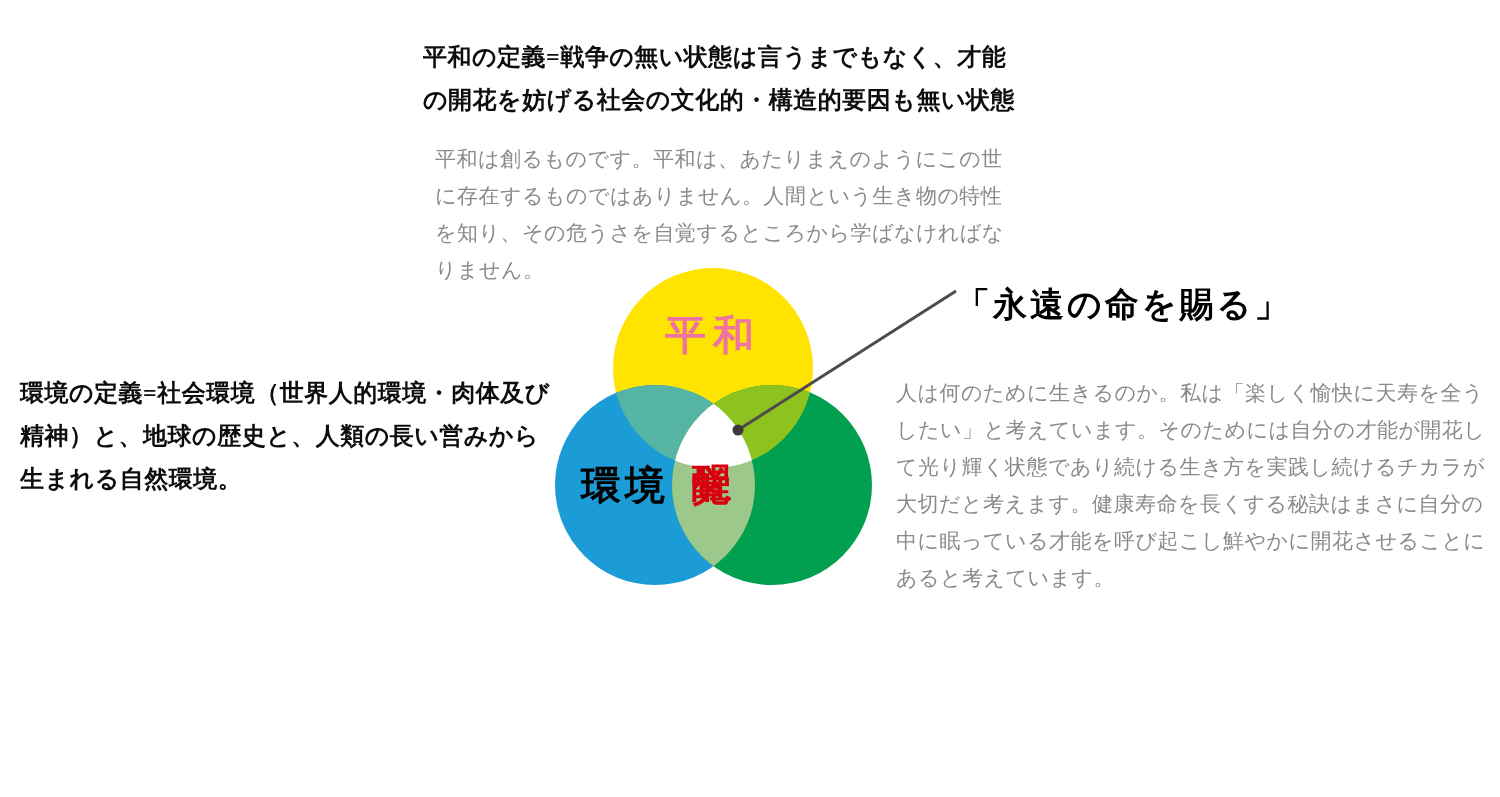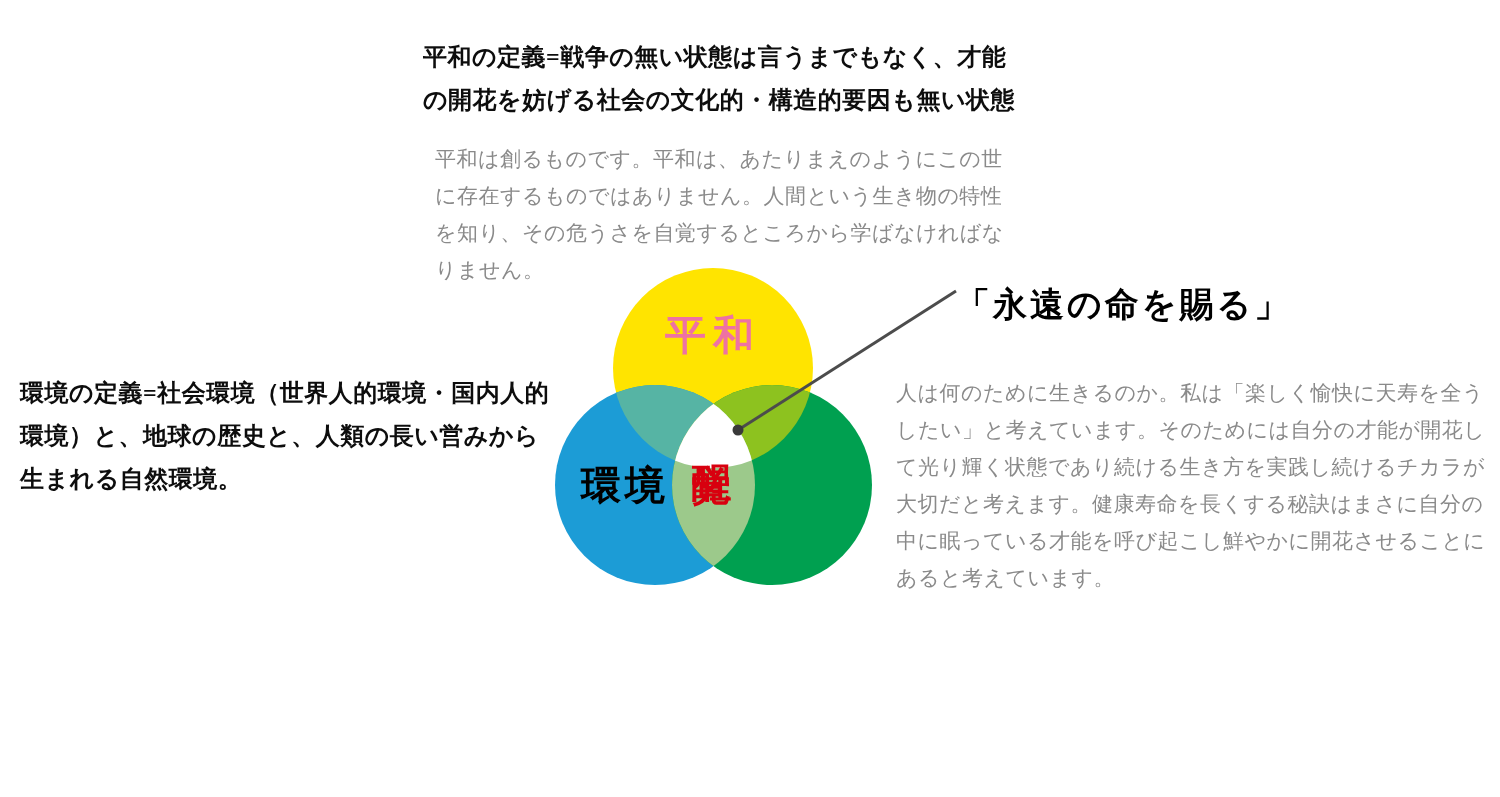--- a/index.html
+++ b/index.html
@@ -58,21 +58,21 @@
 <body>
 
 <div class="canvas">
 
   <section class="block block-top">
     <h2>平和の定義=戦争の無い状態は言うまでもなく、才能の開花を妨げる社会の文化的・構造的要因も無い状態</h2>
     <p>平和は創るものです。平和は、あたりまえのようにこの世に存在するものではありません。人間という生き物の特性を知り、その危うさを自覚するところから学ばなければなりません。</p>
   </section>
 
   <section class="block block-left">
-    <h2>環境の定義=社会環境（世界人的環境・国内人的環境）と、地球の歴史と、人類の長い営みから生まれる自然環境。</h2>
+    <h2>環境の定義=社会環境（世界人的環境・肉体及び精神）と、地球の歴史と、人類の長い営みから生まれる自然環境。</h2>
   </section>
 
   <section class="block block-right">
     <p>人は何のために生きるのか。私は「楽しく愉快に天寿を全うしたい」と考えています。そのためには自分の才能が開花して光り輝く状態であり続ける生き方を実践し続けるチカラが大切だと考えます。健康寿命を長くする秘訣はまさに自分の中に眠っている才能を呼び起こし鮮やかに開花させることにあると考えています。</p>
   </section>
 
   <svg class="venn-svg" viewBox="0 0 340 332" aria-hidden="true">
     <defs>
       <clipPath id="clip-peace">
           <circle cx="168" cy="108" r="100"></circle>

